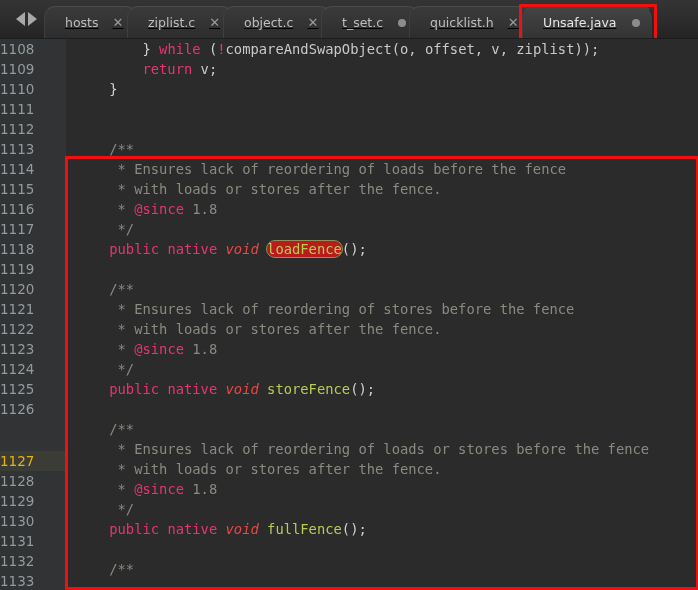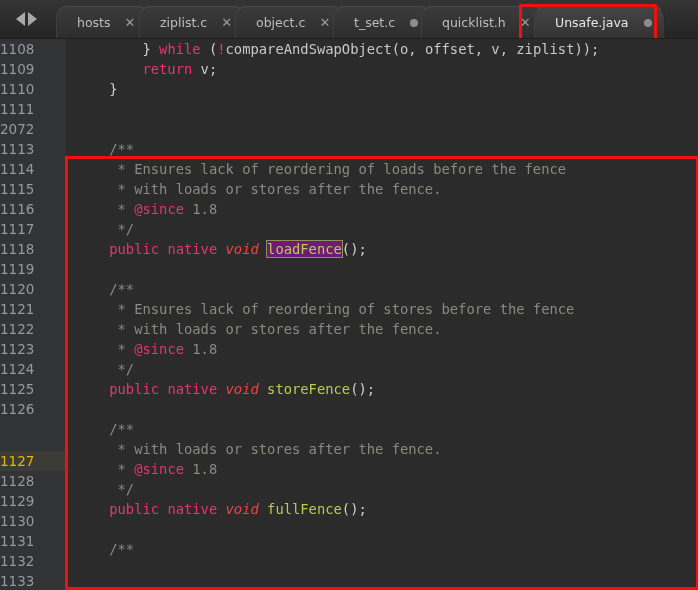--- a/index.html
+++ b/index.html
@@ -46,25 +46,26 @@
     border-right: 9px solid #a8a8a8;
   }
   .nav-arrow.right {
     border-top: 7px solid transparent;
     border-bottom: 7px solid transparent;
     border-left: 9px solid #a8a8a8;
   }
 
   #tabs {
     position: absolute;
-    left: 56px;
+    left: 44px;
     top: 0;
     height: 38px;
     display: flex;
     align-items: flex-end;
+    text-decoration: underline;
   }
   .tab {
     position: relative;
     height: 32px;
     display: flex;
     align-items: center;
     padding: 0 12px 0 20px;
     margin-right: -10px;
     color: #bdbdbd;
     font-family: "DejaVu Sans", sans-serif;
@@ -163,22 +164,23 @@
   }
   .pk    { color: #e8356d; text-align: right; }
   .kw2   { color: #ef4444; font-style: italic; }
   .id    { color: #c8c8c8; }
   .mth   { color: #b8cc52; }
   .cmt   { color: #8a8a80; }
   .tag   { color: #e8356d; }
   .pun   { color: #cfcfcf; }
   .op    { color: #cfcfcf; }
   .hl-word {
-    background: #701a75;
+    background: #b91c1c;
     outline: 1px solid #8f8f5a;
+    border-radius: 8px;
   }
 
   #annot-rect {
     position: absolute;
     border: 3px solid #f01010;
     pointer-events: none;
     z-index: 10;
   }
 </style>
 </head>
@@ -217,21 +219,21 @@
     </div>
   <div id="active-tab-outline" style="left: 518.875px; top: 4px; width: 132.5px; height: 34px; border-color: rgb(240, 16, 16);"></div>
 </div>
 
 <div id="editor">
   <div id="gutter">
       <div class="ln">1108</div>
       <div class="ln">1109</div>
       <div class="ln">1110</div>
       <div class="ln">1111</div>
-      <div class="ln">2072</div>
+      <div class="ln">1112</div>
       <div class="ln">1113</div>
       <div class="ln">1114</div>
       <div class="ln">1115</div>
       <div class="ln">1116</div>
       <div class="ln">1117</div>
       <div class="ln">1118</div>
       <div class="ln">1119</div>
       <div class="ln">1120</div>
       <div class="ln">1121</div>
       <div class="ln">1122</div>
@@ -267,20 +269,21 @@
       <div class="codeline"><span class="id">    </span><span class="pk">public native</span><span class="id"> </span><span class="kw2">void</span><span class="id"> </span><span class="mth hl-word">loadFence</span><span class="pun">();</span></div>
       <div class="codeline"></div>
       <div class="codeline"><span class="cmt">    /**</span></div>
       <div class="codeline"><span class="cmt">     * Ensures lack of reordering of stores before the fence</span></div>
       <div class="codeline"><span class="cmt">     * with loads or stores after the fence.</span></div>
       <div class="codeline"><span class="cmt">     * </span><span class="tag">@since</span><span class="cmt"> 1.8</span></div>
       <div class="codeline"><span class="cmt">     */</span></div>
       <div class="codeline"><span class="id">    </span><span class="pk">public native</span><span class="id"> </span><span class="kw2">void</span><span class="id"> </span><span class="mth">storeFence</span><span class="pun">();</span></div>
       <div class="codeline"></div>
       <div class="codeline"><span class="cmt">    /**</span></div>
+      <div class="codeline"><span class="cmt">     * Ensures lack of reordering of loads or stores before the fence</span></div>
       <div class="codeline"><span class="cmt">     * with loads or stores after the fence.</span></div>
       <div class="codeline"><span class="cmt">     * </span><span class="tag">@since</span><span class="cmt"> 1.8</span></div>
       <div class="codeline"><span class="cmt">     */</span></div>
       <div class="codeline"><span class="id">    </span><span class="pk">public native</span><span class="id"> </span><span class="kw2">void</span><span class="id"> </span><span class="mth">fullFence</span><span class="pun">();</span></div>
       <div class="codeline"></div>
       <div class="codeline"><span class="cmt">    /**</span></div>
     </div>
   <div id="annot-rect" style="left: 65px; top: 117px; width: 628px; height: 428px; border-color: rgb(240, 16, 16);"></div>
 </div>
 

